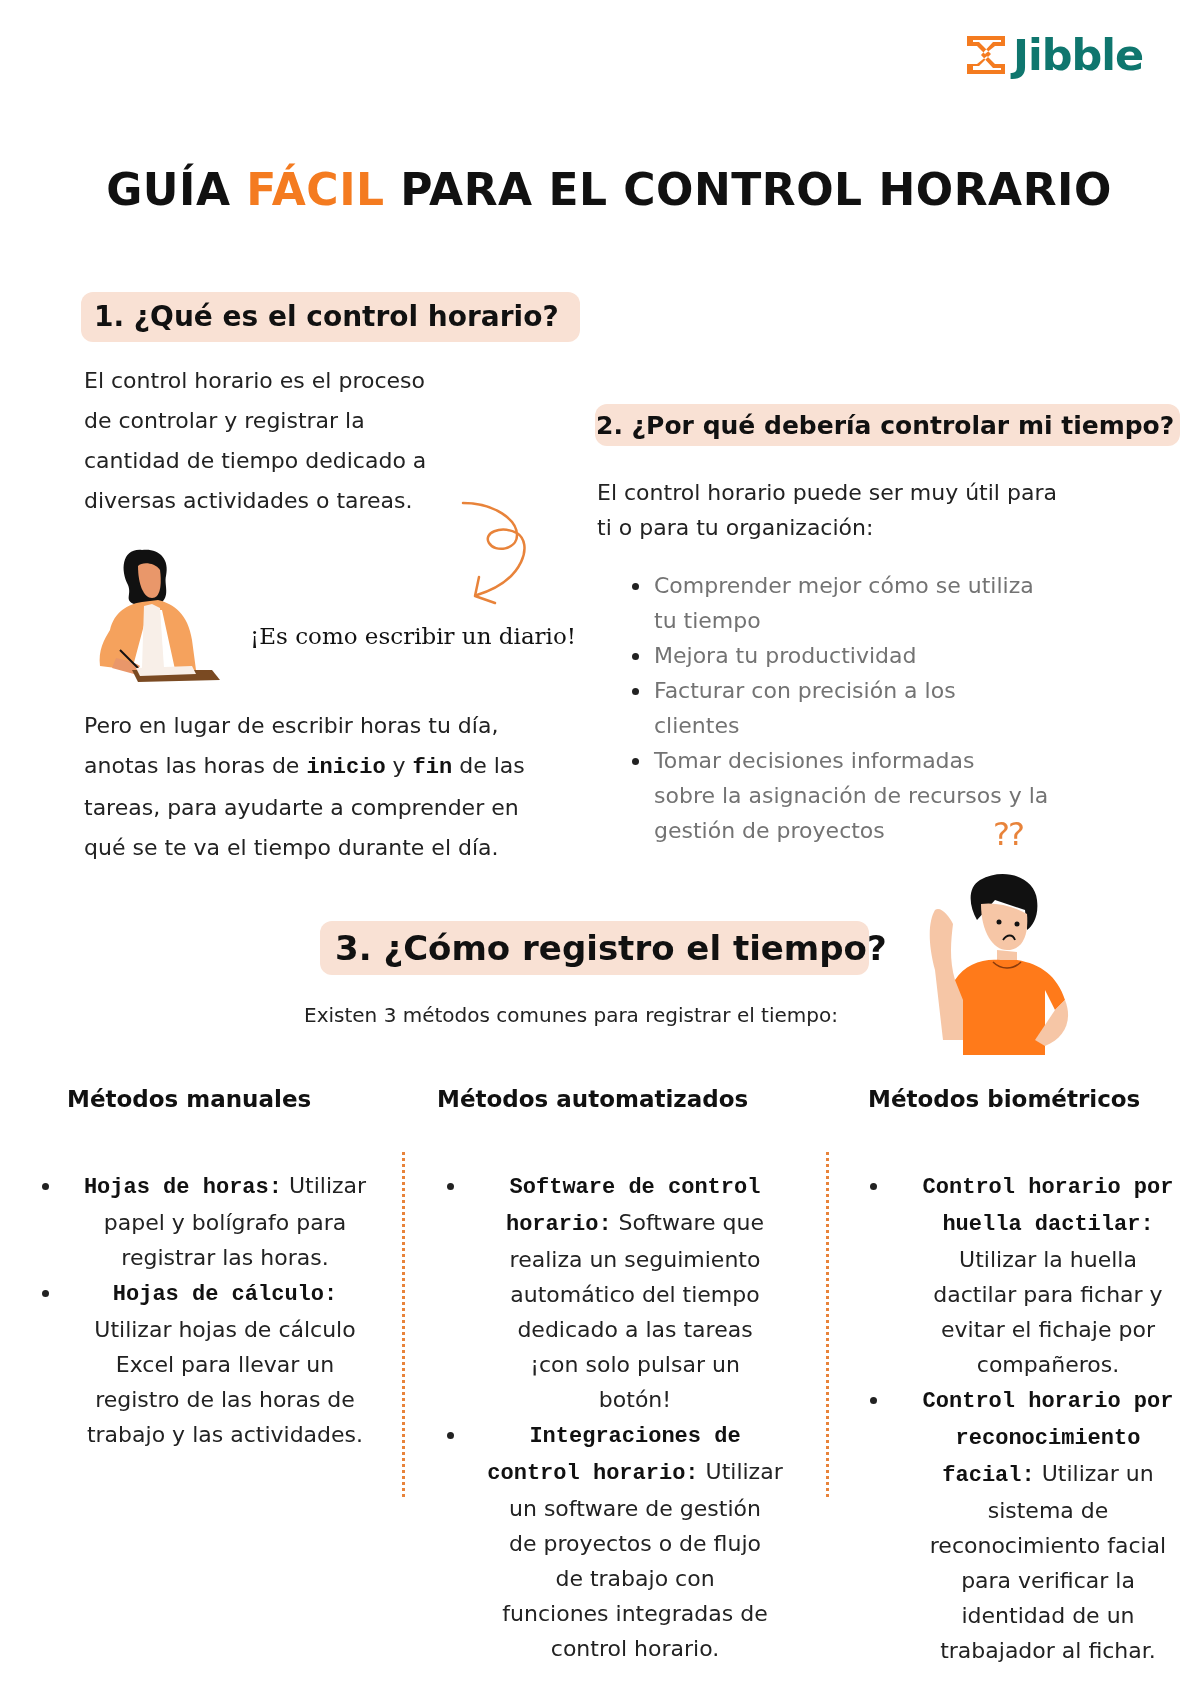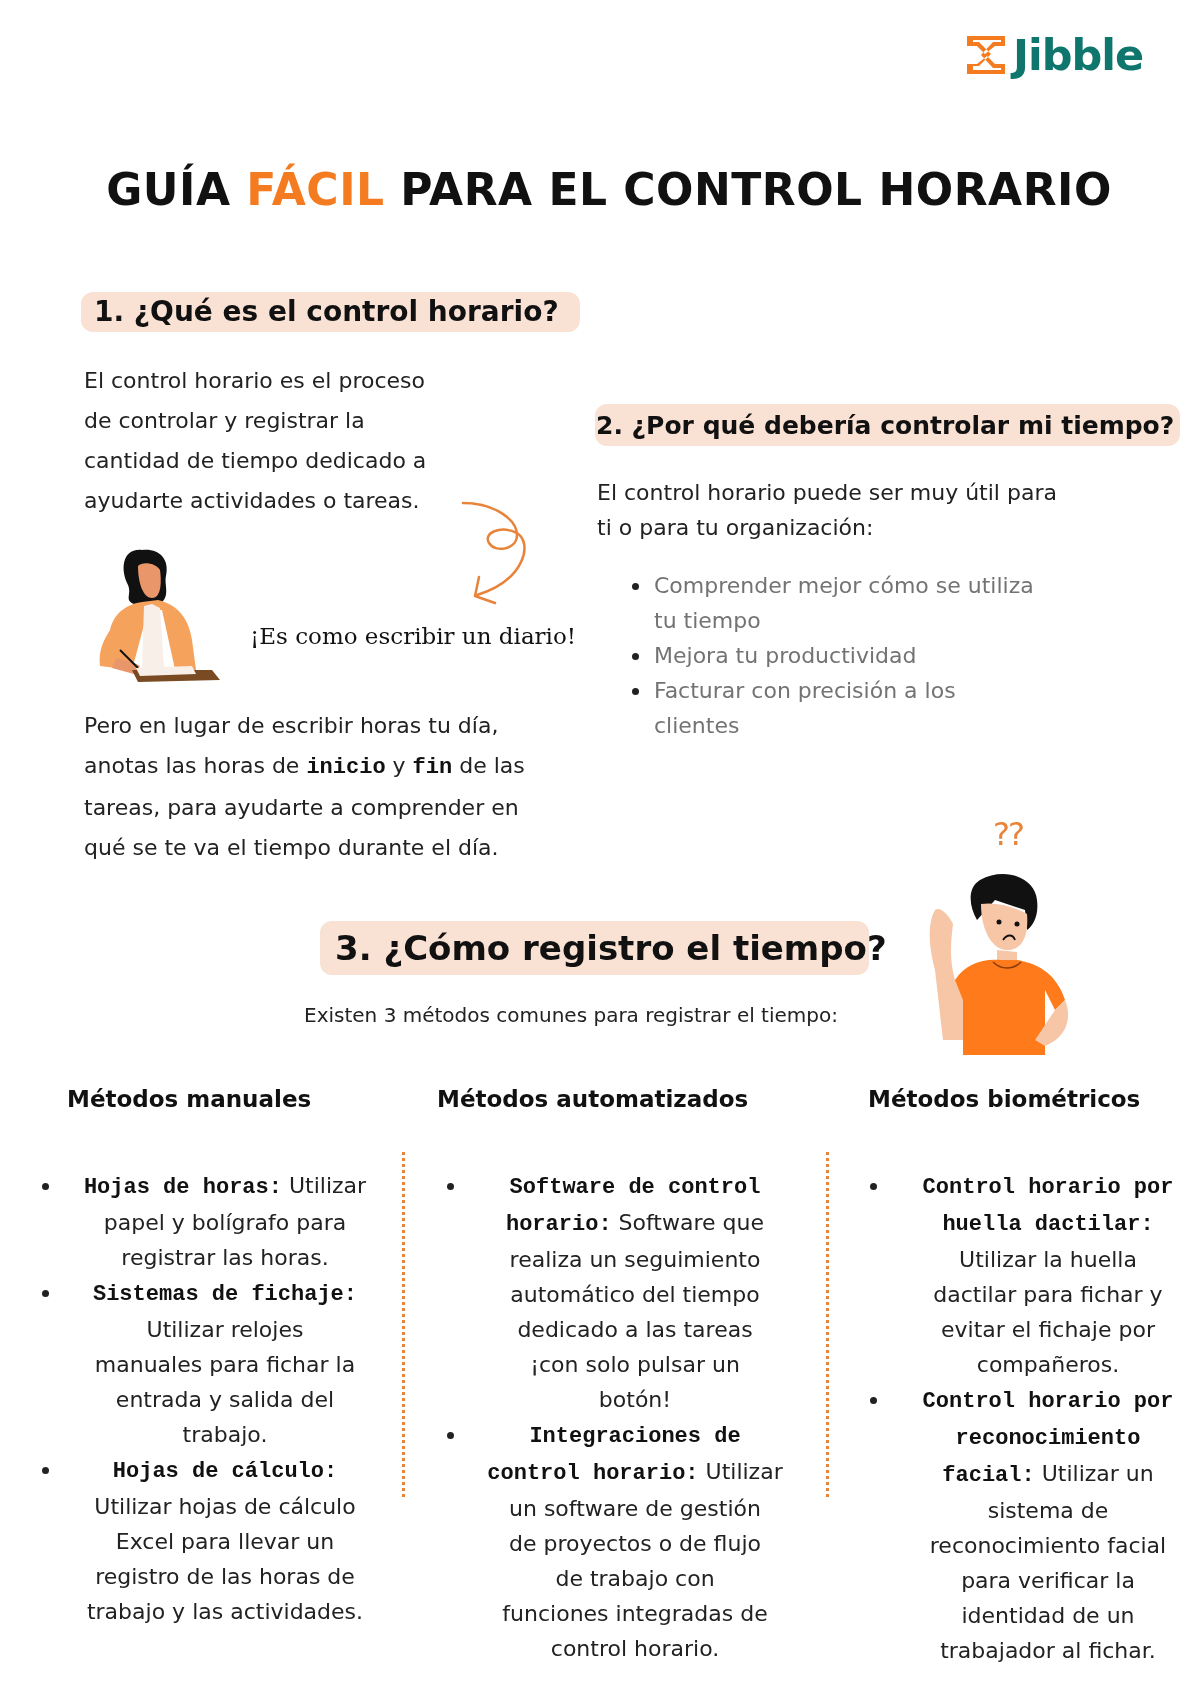--- a/index.html
+++ b/index.html
@@ -12,21 +12,21 @@
   .logo-text { font-family:"DejaVu Sans", sans-serif; font-weight:bold; font-size:43px; letter-spacing:-1px; color:#0f766e; line-height:1; }
 
   
   .title { left:0; width:1218px; top:168px; text-align:center; font-family:"DejaVu Sans", sans-serif;
            font-weight:bold; font-size:44px; letter-spacing:0.5px; color:#111; line-height:1; }
   .accent { color:#F47B20; }
 
   
   .pill { background:#F9E1D4; border-radius:12px; font-weight:bold; color:#111; line-height:1;
           display:flex; align-items:center; box-sizing:border-box; white-space:nowrap; }
-  .pill1 { left:81px; top:292px; width:499px; height:40px; font-size:28px; padding-left:13px; }
+  .pill1 { left:81px; top:292px; width:499px; height:50px; font-size:28px; padding-left:13px; }
   .pill2 { left:595px; top:404px; width:585px; height:42px; font-size:25px; padding-left:1px; }
   .pill3 { left:320px; top:921px; width:549px; height:54px; font-size:34px; padding-left:15px; }
 
   
   .para { font-size:22px; line-height:40px; color:#222; white-space:nowrap; }
   .p1a { left:84px; top:361px; }
   .p1b { left:84px; top:706px; }
   .p2 { left:597px; top:475px; line-height:35px; }
   .b { font-weight:bold; color:#111;font-family:Liberation Mono, monospace; }
 
@@ -63,21 +63,21 @@
   <span class="logo-text">Jibble</span>
 </div>
 
 <div class="abs title"><span>GUÍA </span><span class="accent">FÁCIL</span><span> PARA EL CONTROL HORARIO</span></div>
 
 <div class="abs pill pill1">1. ¿Qué es el control horario?</div>
 <div class="abs para p1a">
   <div>El control horario es el proceso</div>
   <div>de controlar y registrar la</div>
   <div>cantidad de tiempo dedicado a</div>
-  <div>ayudarte actividades o tareas.</div>
+  <div>diversas actividades o tareas.</div>
 </div>
 
 <svg class="abs" style="left:455px;top:495px;" width="90" height="120" viewBox="0 0 90 120">
   <path d="M8 8 C40 8, 62 25, 62 40 C62 55, 40 58, 34 48 C28 38, 45 30, 62 38 C78 48, 70 85, 22 100" fill="none" stroke="#E8833A" stroke-width="2.5" stroke-linecap="round"></path>
   <path d="M24 82 L20 101 L40 108" fill="none" stroke="#E8833A" stroke-width="2.5" stroke-linecap="round" stroke-linejoin="round"></path>
 </svg>
 
 <svg class="abs" style="left:92px;top:540px;" width="150" height="150" viewBox="0 0 150 150">
   <path d="M50 10 C30 8, 28 30, 36 45 C40 55, 32 60, 42 64 L70 62 C78 55, 72 44, 74 36 C78 18, 66 8, 50 10 Z" fill="#111"></path>
   <path d="M46 26 C46 45, 52 58, 60 58 C68 58, 70 46, 68 30 C62 22, 50 22, 46 26 Z" fill="#E9976A"></path>
@@ -102,20 +102,23 @@
 <div class="abs para p2">
   <div>El control horario puede ser muy útil para</div>
   <div>ti o para tu organización:</div>
 </div>
 <ul class="abs list2">
   <li>Comprender mejor cómo se utiliza
 tu tiempo</li>
   <li>Mejora tu productividad</li>
   <li>Facturar con precisión a los
 clientes</li>
+  <li>Tomar decisiones informadas
+sobre la asignación de recursos y la
+gestión de proyectos</li>
 </ul>
 
 <div class="abs" style="left:993px;top:818px;font-size:32px;color:#E8833A;font-family:'DejaVu Sans',sans-serif;letter-spacing:-2px;line-height:1;">??</div>
 
 <svg class="abs" style="left:905px;top:860px;" width="180" height="195" viewBox="0 0 180 195">
   <path d="M75 20 C100 6, 130 18, 132 40 C134 56, 128 66, 122 70 L120 50 L90 40 L72 60 C64 46, 62 28, 75 20 Z" fill="#111"></path>
   <path d="M76 44 C76 72, 88 90, 102 90 C116 90, 124 78, 122 54 C108 46, 90 42, 76 44 Z" fill="#F6C6A6"></path>
   <circle cx="94" cy="62" r="2.5" fill="#111"></circle>
     <circle cx="112" cy="64" r="2.5" fill="#111"></circle>
   <path d="M98 80 C102 74, 108 74, 110 80" fill="none" stroke="#111" stroke-width="1.8"></path>
@@ -133,25 +136,20 @@
 <div class="abs colhead ch2">Métodos automatizados</div>
 <div class="abs colhead ch3">Métodos biométricos</div>
 
 <div class="abs divider d1"></div>
 <div class="abs divider d2"></div>
 
 <ul class="abs col c1">
   <li><span class="b">Hojas de horas:</span><span>  Utilizar
 papel y bolígrafo para
 registrar las horas.</span></li>
-  <li><span class="b">Sistemas de fichaje:</span><span>
-Utilizar relojes
-manuales para fichar la
-entrada y salida del
-trabajo.</span></li>
   <li><span class="b">Hojas de cálculo:</span><span>
 Utilizar hojas de cálculo
 Excel para llevar un
 registro de las horas de
 trabajo y las actividades.</span></li>
 </ul>
 
 <ul class="abs col c2">
   <li><span class="b">Software de control
 horario:</span><span> Software  que

